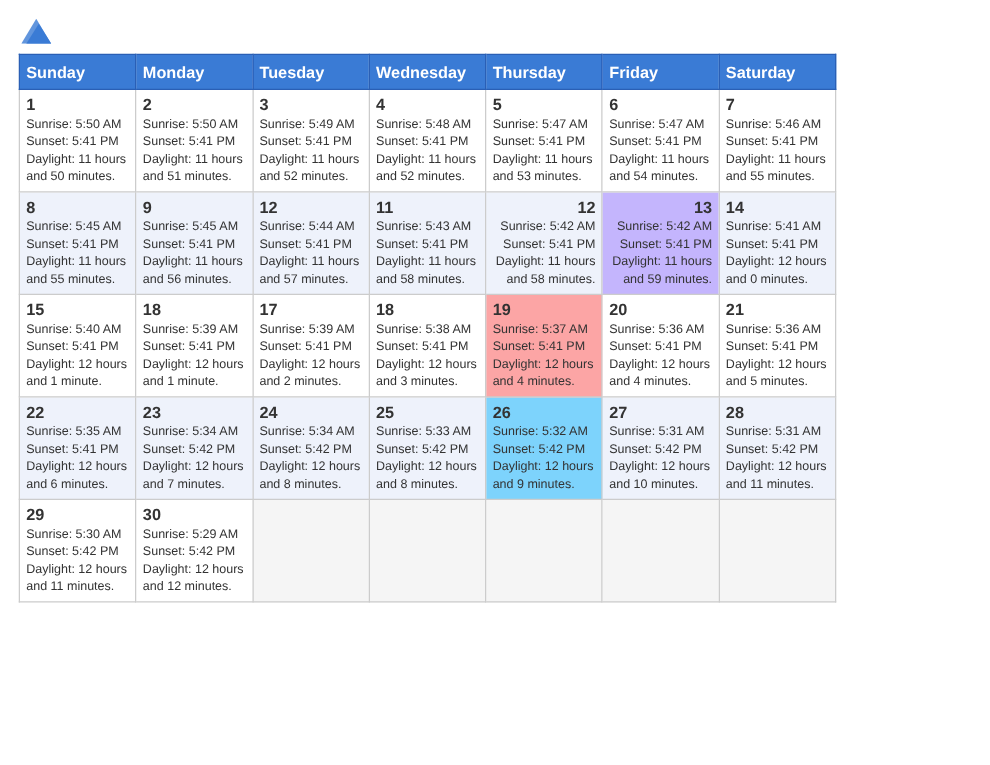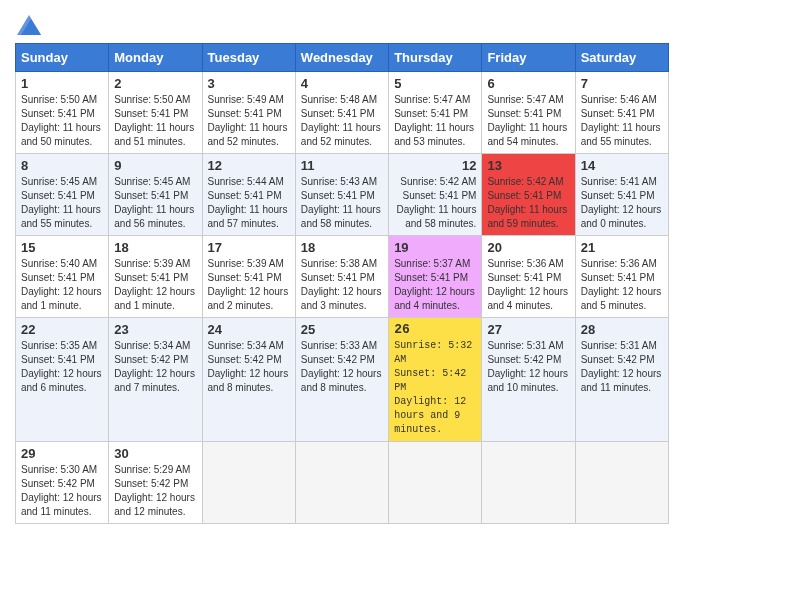--- a/index.html
+++ b/index.html
@@ -148,38 +148,38 @@
           <td style="background: rgb(255, 255, 255);"><span class="day-number">5</span><span class="day-info">Sunrise: 5:47 AM<br>Sunset: 5:41 PM<br>Daylight: 11 hours and 53 minutes.</span></td>
           <td style="background: rgb(255, 255, 255);"><span class="day-number">6</span><span class="day-info">Sunrise: 5:47 AM<br>Sunset: 5:41 PM<br>Daylight: 11 hours and 54 minutes.</span></td>
           <td style="background: rgb(255, 255, 255);"><span class="day-number">7</span><span class="day-info">Sunrise: 5:46 AM<br>Sunset: 5:41 PM<br>Daylight: 11 hours and 55 minutes.</span></td>
         </tr>
         <tr>
           <td style="background: rgb(238, 242, 251);"><span class="day-number">8</span><span class="day-info">Sunrise: 5:45 AM<br>Sunset: 5:41 PM<br>Daylight: 11 hours and 55 minutes.</span></td>
           <td style="background: rgb(238, 242, 251);"><span class="day-number">9</span><span class="day-info">Sunrise: 5:45 AM<br>Sunset: 5:41 PM<br>Daylight: 11 hours and 56 minutes.</span></td>
           <td style="background: rgb(238, 242, 251);"><span class="day-number">12</span><span class="day-info">Sunrise: 5:44 AM<br>Sunset: 5:41 PM<br>Daylight: 11 hours and 57 minutes.</span></td>
           <td style="background: rgb(238, 242, 251);"><span class="day-number">11</span><span class="day-info">Sunrise: 5:43 AM<br>Sunset: 5:41 PM<br>Daylight: 11 hours and 58 minutes.</span></td>
           <td style="background: rgb(238, 242, 251); text-align: right;"><span class="day-number">12</span><span class="day-info">Sunrise: 5:42 AM<br>Sunset: 5:41 PM<br>Daylight: 11 hours and 58 minutes.</span></td>
-          <td style="background: #ef4444;"><span class="day-number">13</span><span class="day-info">Sunrise: 5:42 AM<br>Sunset: 5:41 PM<br>Daylight: 11 hours and 59 minutes.</span></td>
+          <td style="background: #c4b5fd; text-align: right;"><span class="day-number">13</span><span class="day-info">Sunrise: 5:42 AM<br>Sunset: 5:41 PM<br>Daylight: 11 hours and 59 minutes.</span></td>
           <td style="background: rgb(238, 242, 251); margin-top: 16px;"><span class="day-number">14</span><span class="day-info">Sunrise: 5:41 AM<br>Sunset: 5:41 PM<br>Daylight: 12 hours and 0 minutes.</span></td>
         </tr>
         <tr>
           <td style="background: rgb(255, 255, 255);"><span class="day-number">15</span><span class="day-info">Sunrise: 5:40 AM<br>Sunset: 5:41 PM<br>Daylight: 12 hours and 1 minute.</span></td>
           <td style="background: rgb(255, 255, 255);"><span class="day-number">18</span><span class="day-info">Sunrise: 5:39 AM<br>Sunset: 5:41 PM<br>Daylight: 12 hours and 1 minute.</span></td>
           <td style="background: rgb(255, 255, 255);"><span class="day-number">17</span><span class="day-info">Sunrise: 5:39 AM<br>Sunset: 5:41 PM<br>Daylight: 12 hours and 2 minutes.</span></td>
           <td style="background: rgb(255, 255, 255); margin-left: 20px;"><span class="day-number">18</span><span class="day-info">Sunrise: 5:38 AM<br>Sunset: 5:41 PM<br>Daylight: 12 hours and 3 minutes.</span></td>
-          <td style="background: #f0abfc;"><span class="day-number">19</span><span class="day-info">Sunrise: 5:37 AM<br>Sunset: 5:41 PM<br>Daylight: 12 hours and 4 minutes.</span></td>
+          <td style="background: #fca5a5;"><span class="day-number">19</span><span class="day-info">Sunrise: 5:37 AM<br>Sunset: 5:41 PM<br>Daylight: 12 hours and 4 minutes.</span></td>
           <td style="background: rgb(255, 255, 255);"><span class="day-number">20</span><span class="day-info">Sunrise: 5:36 AM<br>Sunset: 5:41 PM<br>Daylight: 12 hours and 4 minutes.</span></td>
           <td style="background: rgb(255, 255, 255); margin-top: 20px;"><span class="day-number">21</span><span class="day-info">Sunrise: 5:36 AM<br>Sunset: 5:41 PM<br>Daylight: 12 hours and 5 minutes.</span></td>
         </tr>
         <tr>
           <td style="background: rgb(238, 242, 251);"><span class="day-number">22</span><span class="day-info">Sunrise: 5:35 AM<br>Sunset: 5:41 PM<br>Daylight: 12 hours and 6 minutes.</span></td>
           <td style="background: rgb(238, 242, 251);"><span class="day-number">23</span><span class="day-info">Sunrise: 5:34 AM<br>Sunset: 5:42 PM<br>Daylight: 12 hours and 7 minutes.</span></td>
           <td style="background: rgb(238, 242, 251);"><span class="day-number">24</span><span class="day-info">Sunrise: 5:34 AM<br>Sunset: 5:42 PM<br>Daylight: 12 hours and 8 minutes.</span></td>
           <td style="background: rgb(238, 242, 251);"><span class="day-number">25</span><span class="day-info">Sunrise: 5:33 AM<br>Sunset: 5:42 PM<br>Daylight: 12 hours and 8 minutes.</span></td>
-          <td style="background: #fde047; font-family: Liberation Mono, monospace;"><span class="day-number">26</span><span class="day-info">Sunrise: 5:32 AM<br>Sunset: 5:42 PM<br>Daylight: 12 hours and 9 minutes.</span></td>
+          <td style="background: #7dd3fc;"><span class="day-number">26</span><span class="day-info">Sunrise: 5:32 AM<br>Sunset: 5:42 PM<br>Daylight: 12 hours and 9 minutes.</span></td>
           <td style="background: rgb(238, 242, 251);"><span class="day-number">27</span><span class="day-info">Sunrise: 5:31 AM<br>Sunset: 5:42 PM<br>Daylight: 12 hours and 10 minutes.</span></td>
           <td style="background: rgb(238, 242, 251);"><span class="day-number">28</span><span class="day-info">Sunrise: 5:31 AM<br>Sunset: 5:42 PM<br>Daylight: 12 hours and 11 minutes.</span></td>
         </tr>
         <tr>
           <td style="background: rgb(255, 255, 255);"><span class="day-number">29</span><span class="day-info">Sunrise: 5:30 AM<br>Sunset: 5:42 PM<br>Daylight: 12 hours and 11 minutes.</span></td>
           <td style="background: rgb(255, 255, 255);"><span class="day-number">30</span><span class="day-info">Sunrise: 5:29 AM<br>Sunset: 5:42 PM<br>Daylight: 12 hours and 12 minutes.</span></td>
           <td class="empty"></td>
           <td class="empty"></td>
           <td class="empty"></td>
           <td class="empty"></td>

